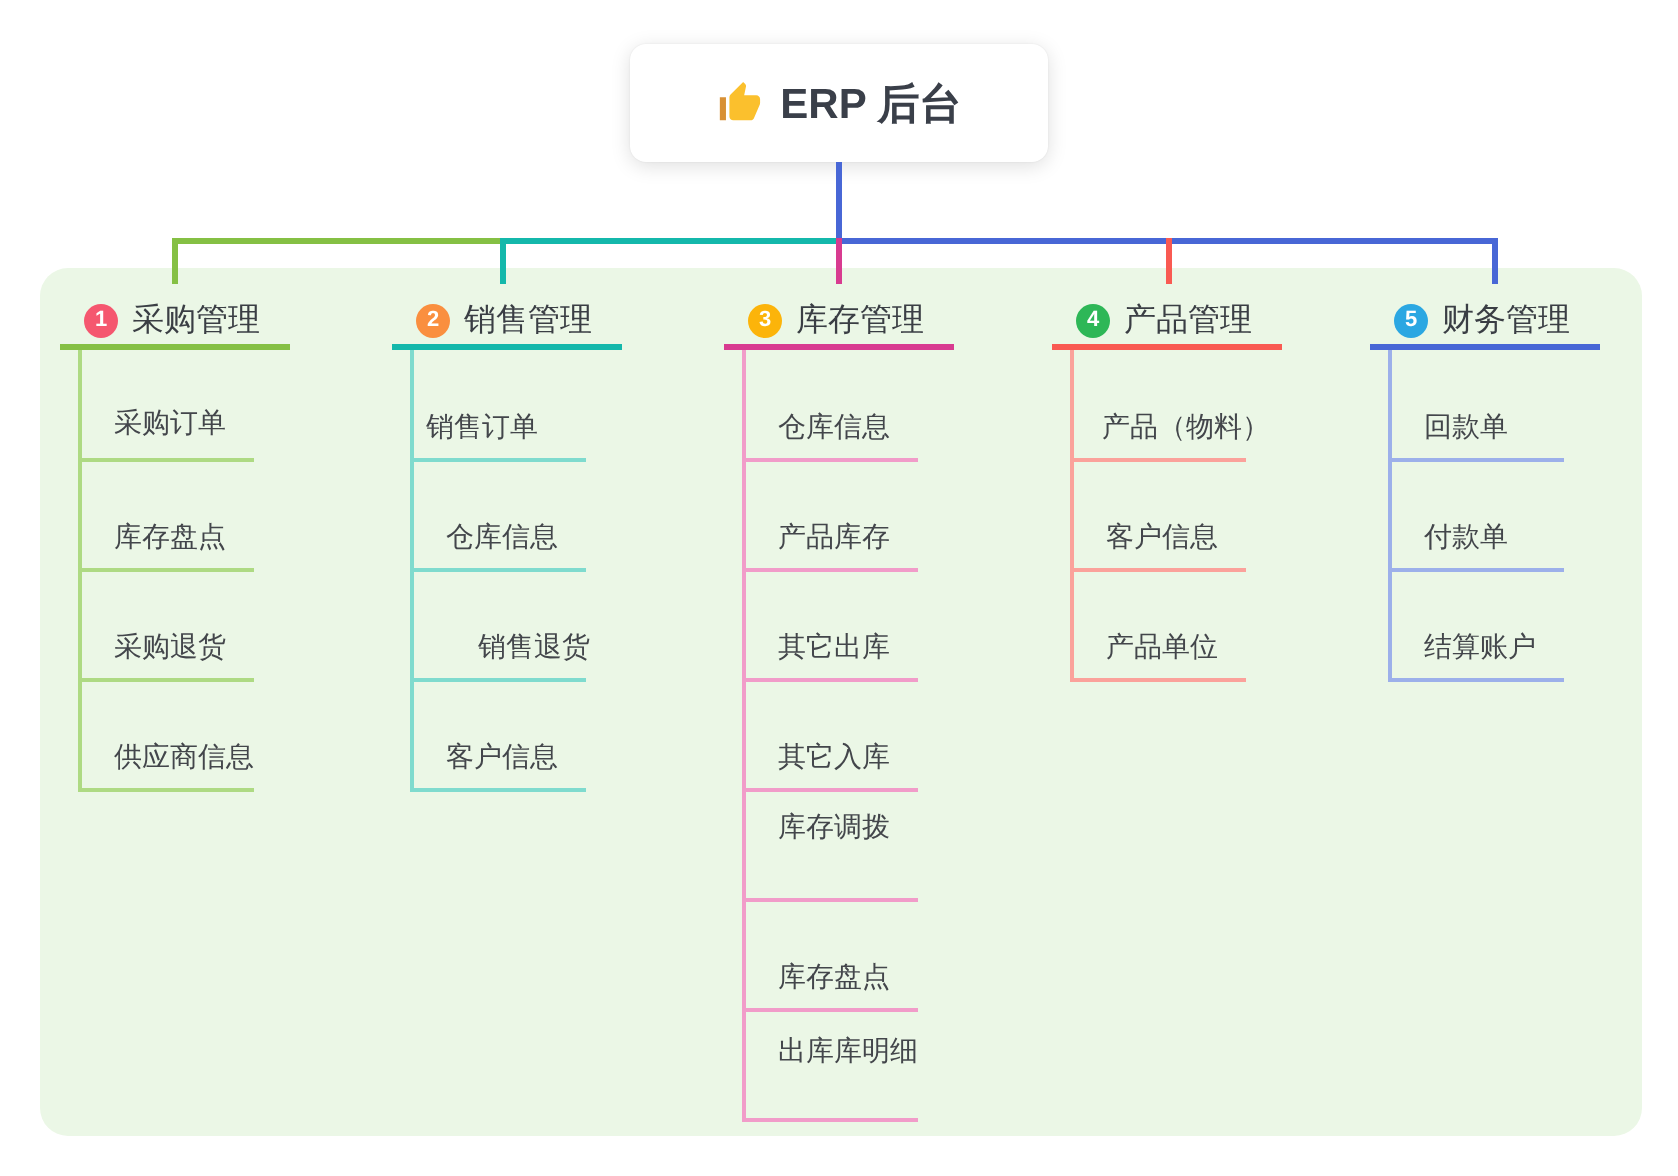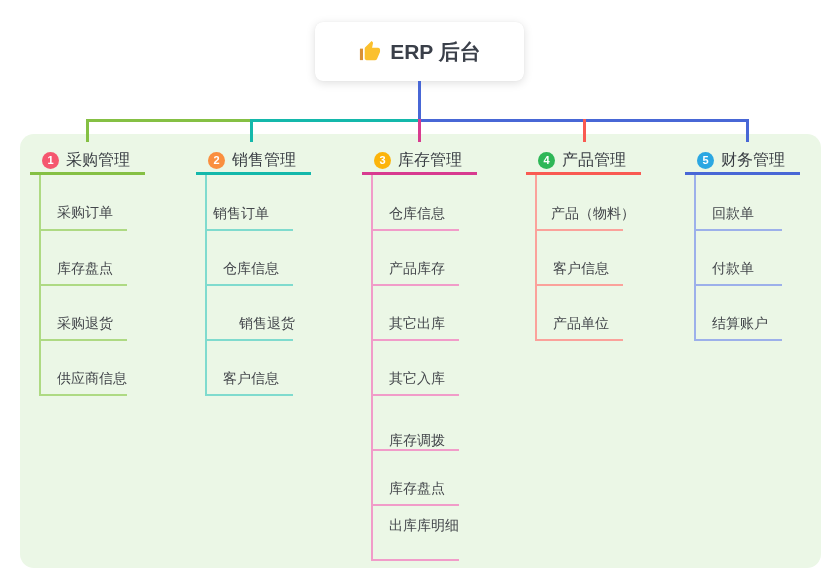--- a/index.html
+++ b/index.html
@@ -117,21 +117,21 @@
 
   <div class="child-label" style="left:389px;top:258px;">产品库存</div>
   <div class="line cline" style="left: 371px; top: 284px; background: rgb(241, 156, 201);"></div>
 
   <div class="child-label" style="left:389px;top:313px;">其它出库</div>
   <div class="line cline" style="left: 371px; top: 339px; background: rgb(241, 156, 201);"></div>
 
   <div class="child-label" style="left:389px;top:368px;">其它入库</div>
   <div class="line cline" style="left: 371px; top: 394px; background: rgb(241, 156, 201);"></div>
 
-  <div class="child-label" style="left:389px;top:430px;">库存调拨</div>
+  <div class="child-label" style="left:389px;top:403px;">库存调拨</div>
   <div class="line cline" style="left: 371px; top: 449px; background: rgb(241, 156, 201);"></div>
 
   <div class="child-label" style="left:389px;top:478px;">库存盘点</div>
   <div class="line cline" style="left: 371px; top: 504px; background: rgb(241, 156, 201);"></div>
 
   <div class="child-label" style="left:389px;top:515px;">出库库明细</div>
   <div class="line cline" style="left: 371px; top: 559px; background: rgb(241, 156, 201);"></div>
 
   <div class="branch-title" style="left:538px;top:149px;">
     <span class="badge" style="background: rgb(46, 183, 87);">4</span>

